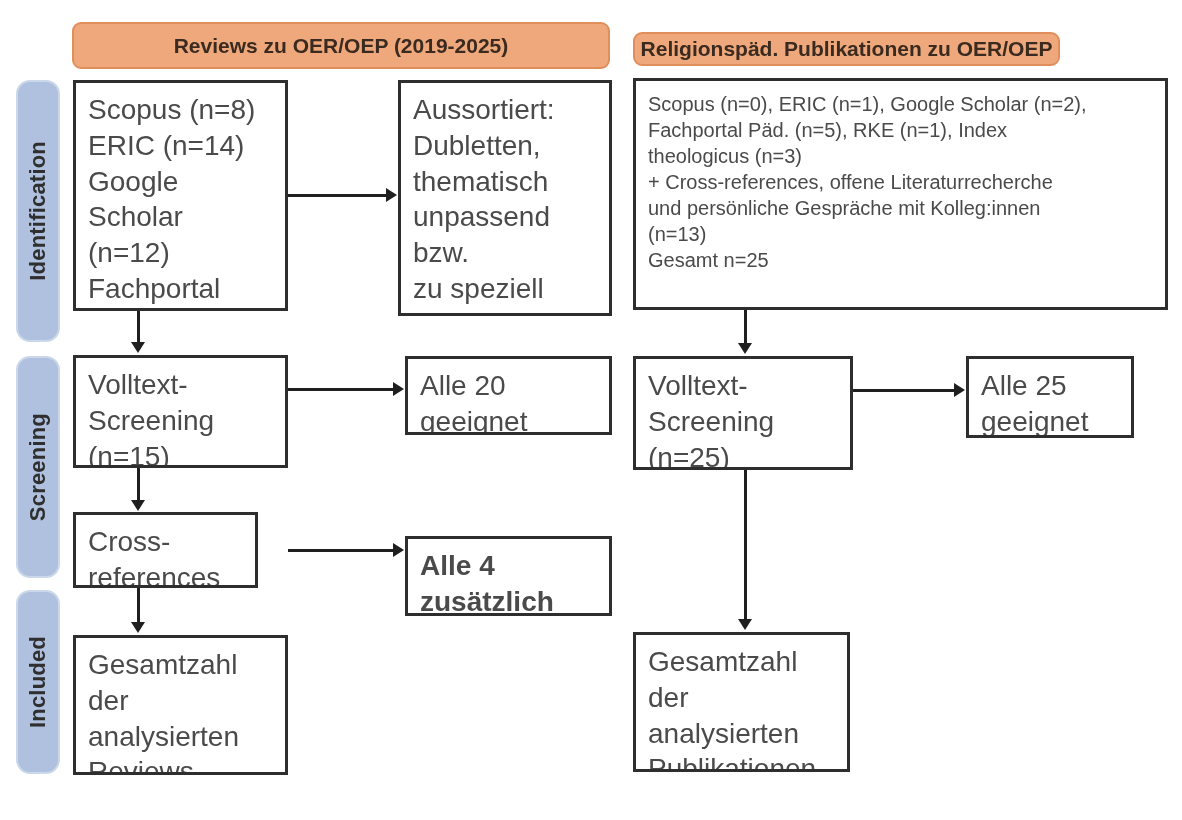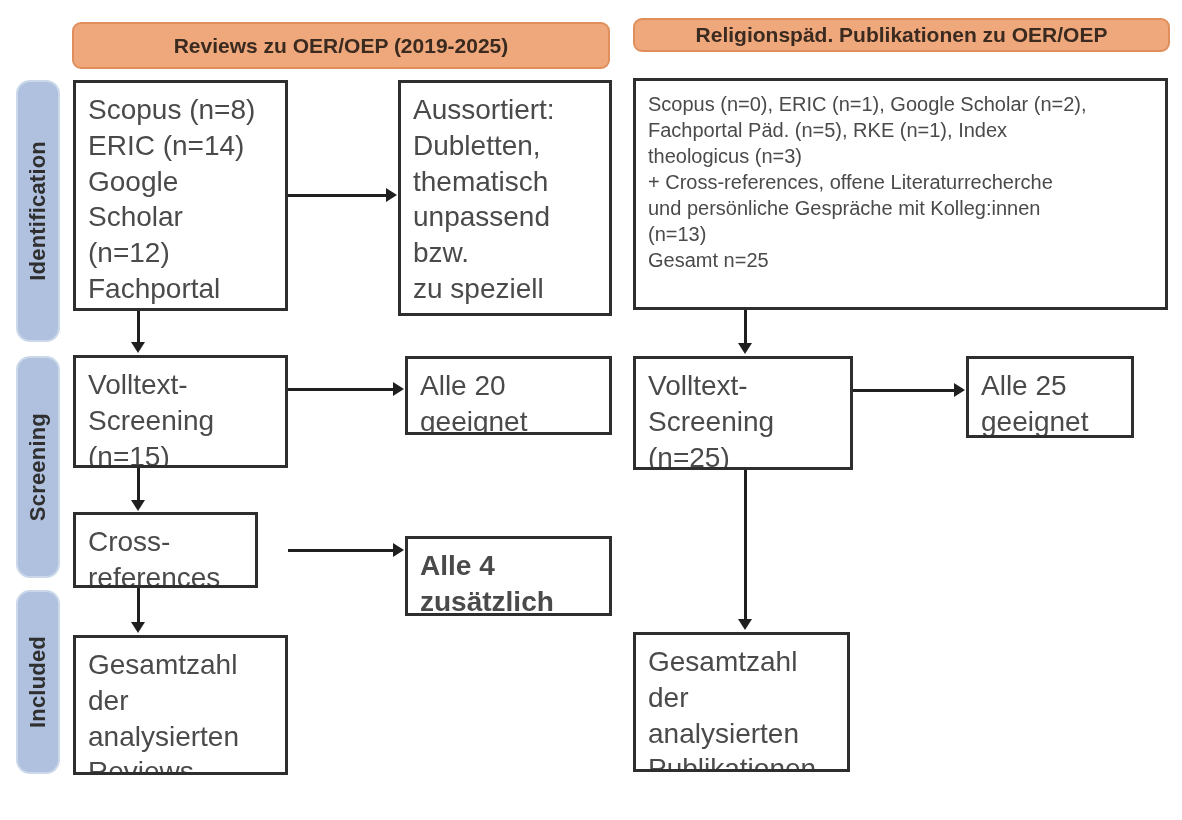--- a/index.html
+++ b/index.html
@@ -94,21 +94,21 @@
     border-left: 11px solid #1f1f1f;
   }
 </style>
 </head>
 <body>
 
 <div id="canvas">
 
   <div class="col-header" style="left:72px; top:22px; width:538px; height:47px;">Reviews zu OER/OEP (2019-2025)</div>
 
-  <div class="col-header" style="left:633px; top:18px; width:537px; height:34px;">Religionspäd. Publikationen zu OER/OEP</div>
+  <div class="col-header" style="left:633px; top:32px; width:427px; height:34px;">Religionspäd. Publikationen zu OER/OEP</div>
 
   <div class="stage-label" style="left:16px; top:80px; width:44px; height:262px;">
     <span>Identification</span>
   </div>
 
   <div class="stage-label" style="left:16px; top:356px; width:44px; height:222px;">
     <span>Screening</span>
   </div>
 
   <div class="stage-label" style="left:16px; top:590px; width:44px; height:184px;">

